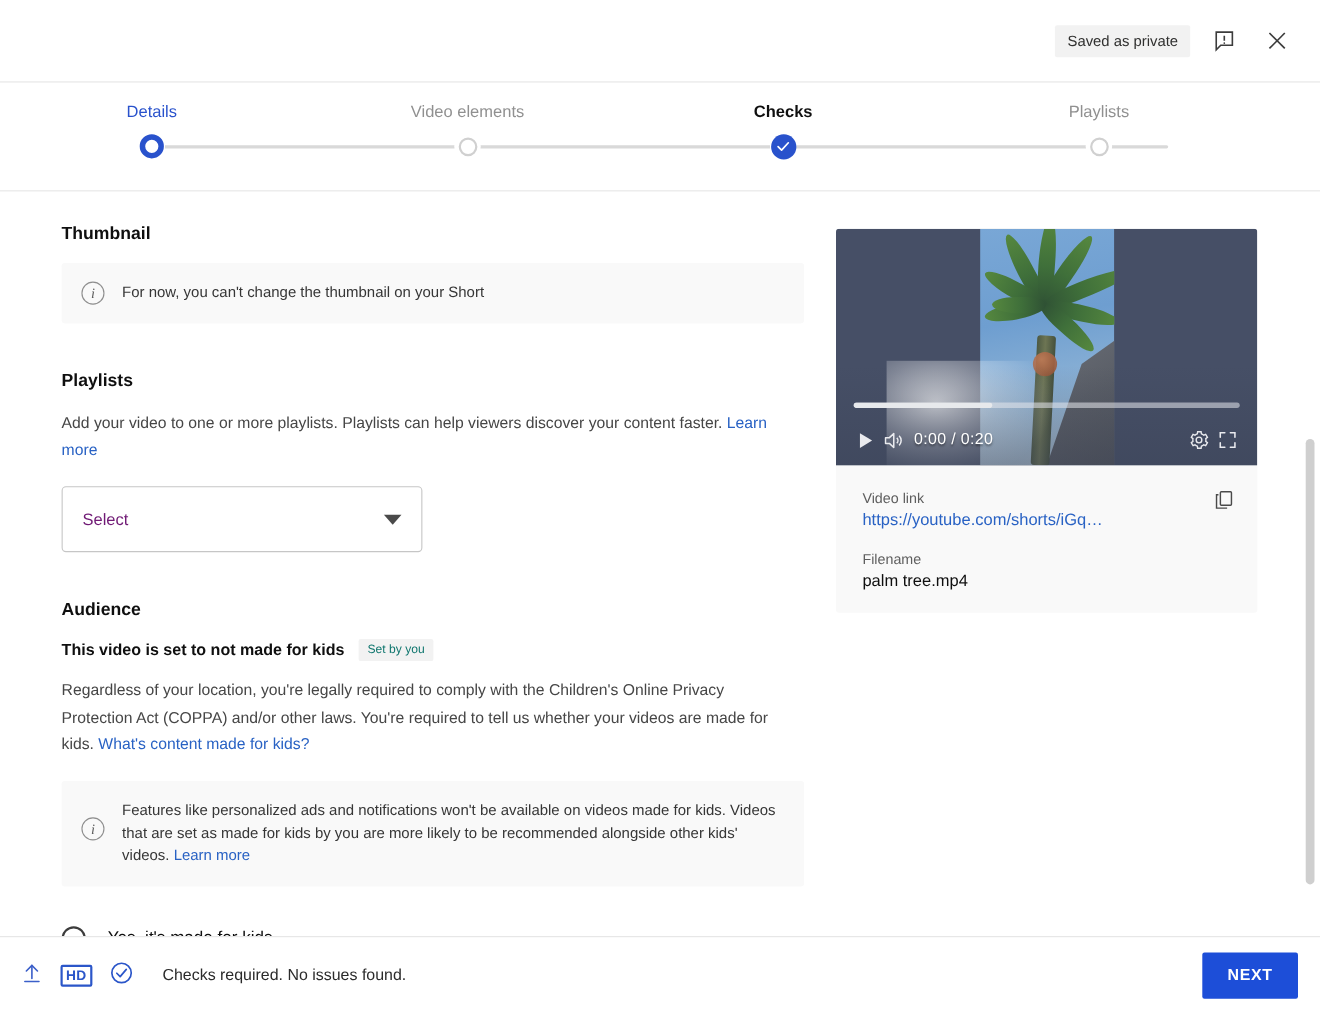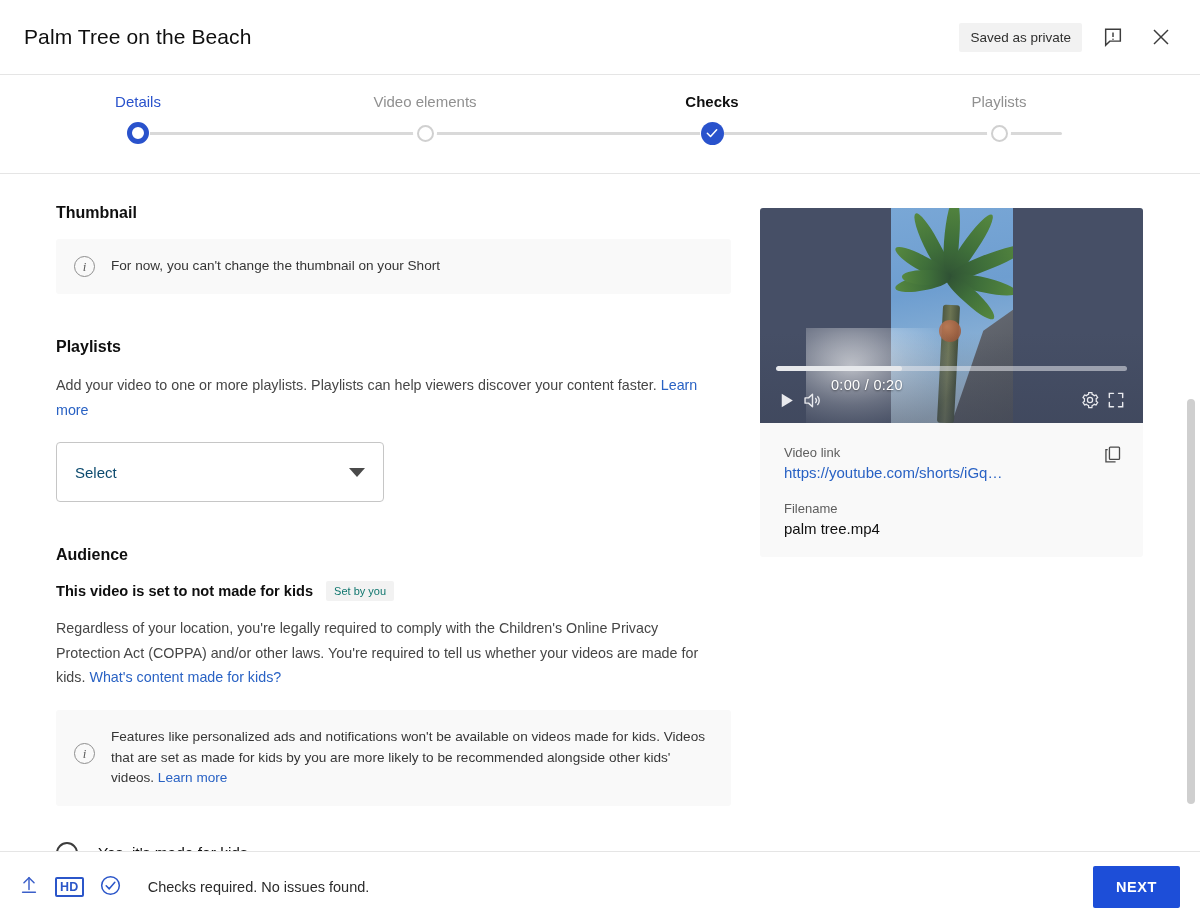--- a/index.html
+++ b/index.html
@@ -189,21 +189,21 @@
     width: 328px;
     height: 60px;
     border: 1px solid #c6c6c6;
     border-radius: 4px;
     display: flex;
     align-items: center;
     padding: 0 18px;
     cursor: pointer;
     background: #fff;
   }
-  .select-label { font-size: 15px; color: #0c4a6e; }
+  .select-label { font-size: 15px; color: #701a75; }
   .caret {
     margin-left: auto;
     width: 0; height: 0;
     border-left: 8px solid transparent;
     border-right: 8px solid transparent;
     border-top: 9px solid #4a4a4a;
   }
 
   .aud-line {
     display: flex;
@@ -328,20 +328,21 @@
     width: 36%;
     height: 100%;
     background: #e7e9ec;
     border-radius: 3px;
   }
   .controls {
     position: absolute;
     left: 0; right: 0; bottom: 0;
     height: 46px;
     display: flex;
+    align-items: center;
     padding: 0 17px;
     gap: 6px;
   }
   .ctrl { cursor: pointer; display: flex; align-items: center; }
   .time {
     color: #fff;
     font-size: 14.5px;
     font-weight: 500;
     letter-spacing: .3px;
     margin-left: 2px;
@@ -419,21 +420,20 @@
     cursor: pointer;
     font-family: "Liberation Sans", sans-serif;
   }
 </style>
 </head>
 <body>
 
 <div class="app">
 
   <div class="header">
-    <div class="header-title">Palm Tree on the Beach</div>
     <div class="header-right">
       <div class="saved-badge">Saved as private</div>
       <div class="icon-btn">
         <svg width="22" height="22" viewBox="0 0 24 24" fill="none" stroke="#3c3c3c" stroke-width="1.6">
           <path d="M4 3.5h16v13H8.5L4 21V3.5z"></path>
           <line x1="12" y1="7" x2="12" y2="12"></line>
           <circle cx="12" cy="14.4" r="0.85" fill="#3c3c3c" stroke="none"></circle>
         </svg>
       </div>
       <div class="icon-btn">

